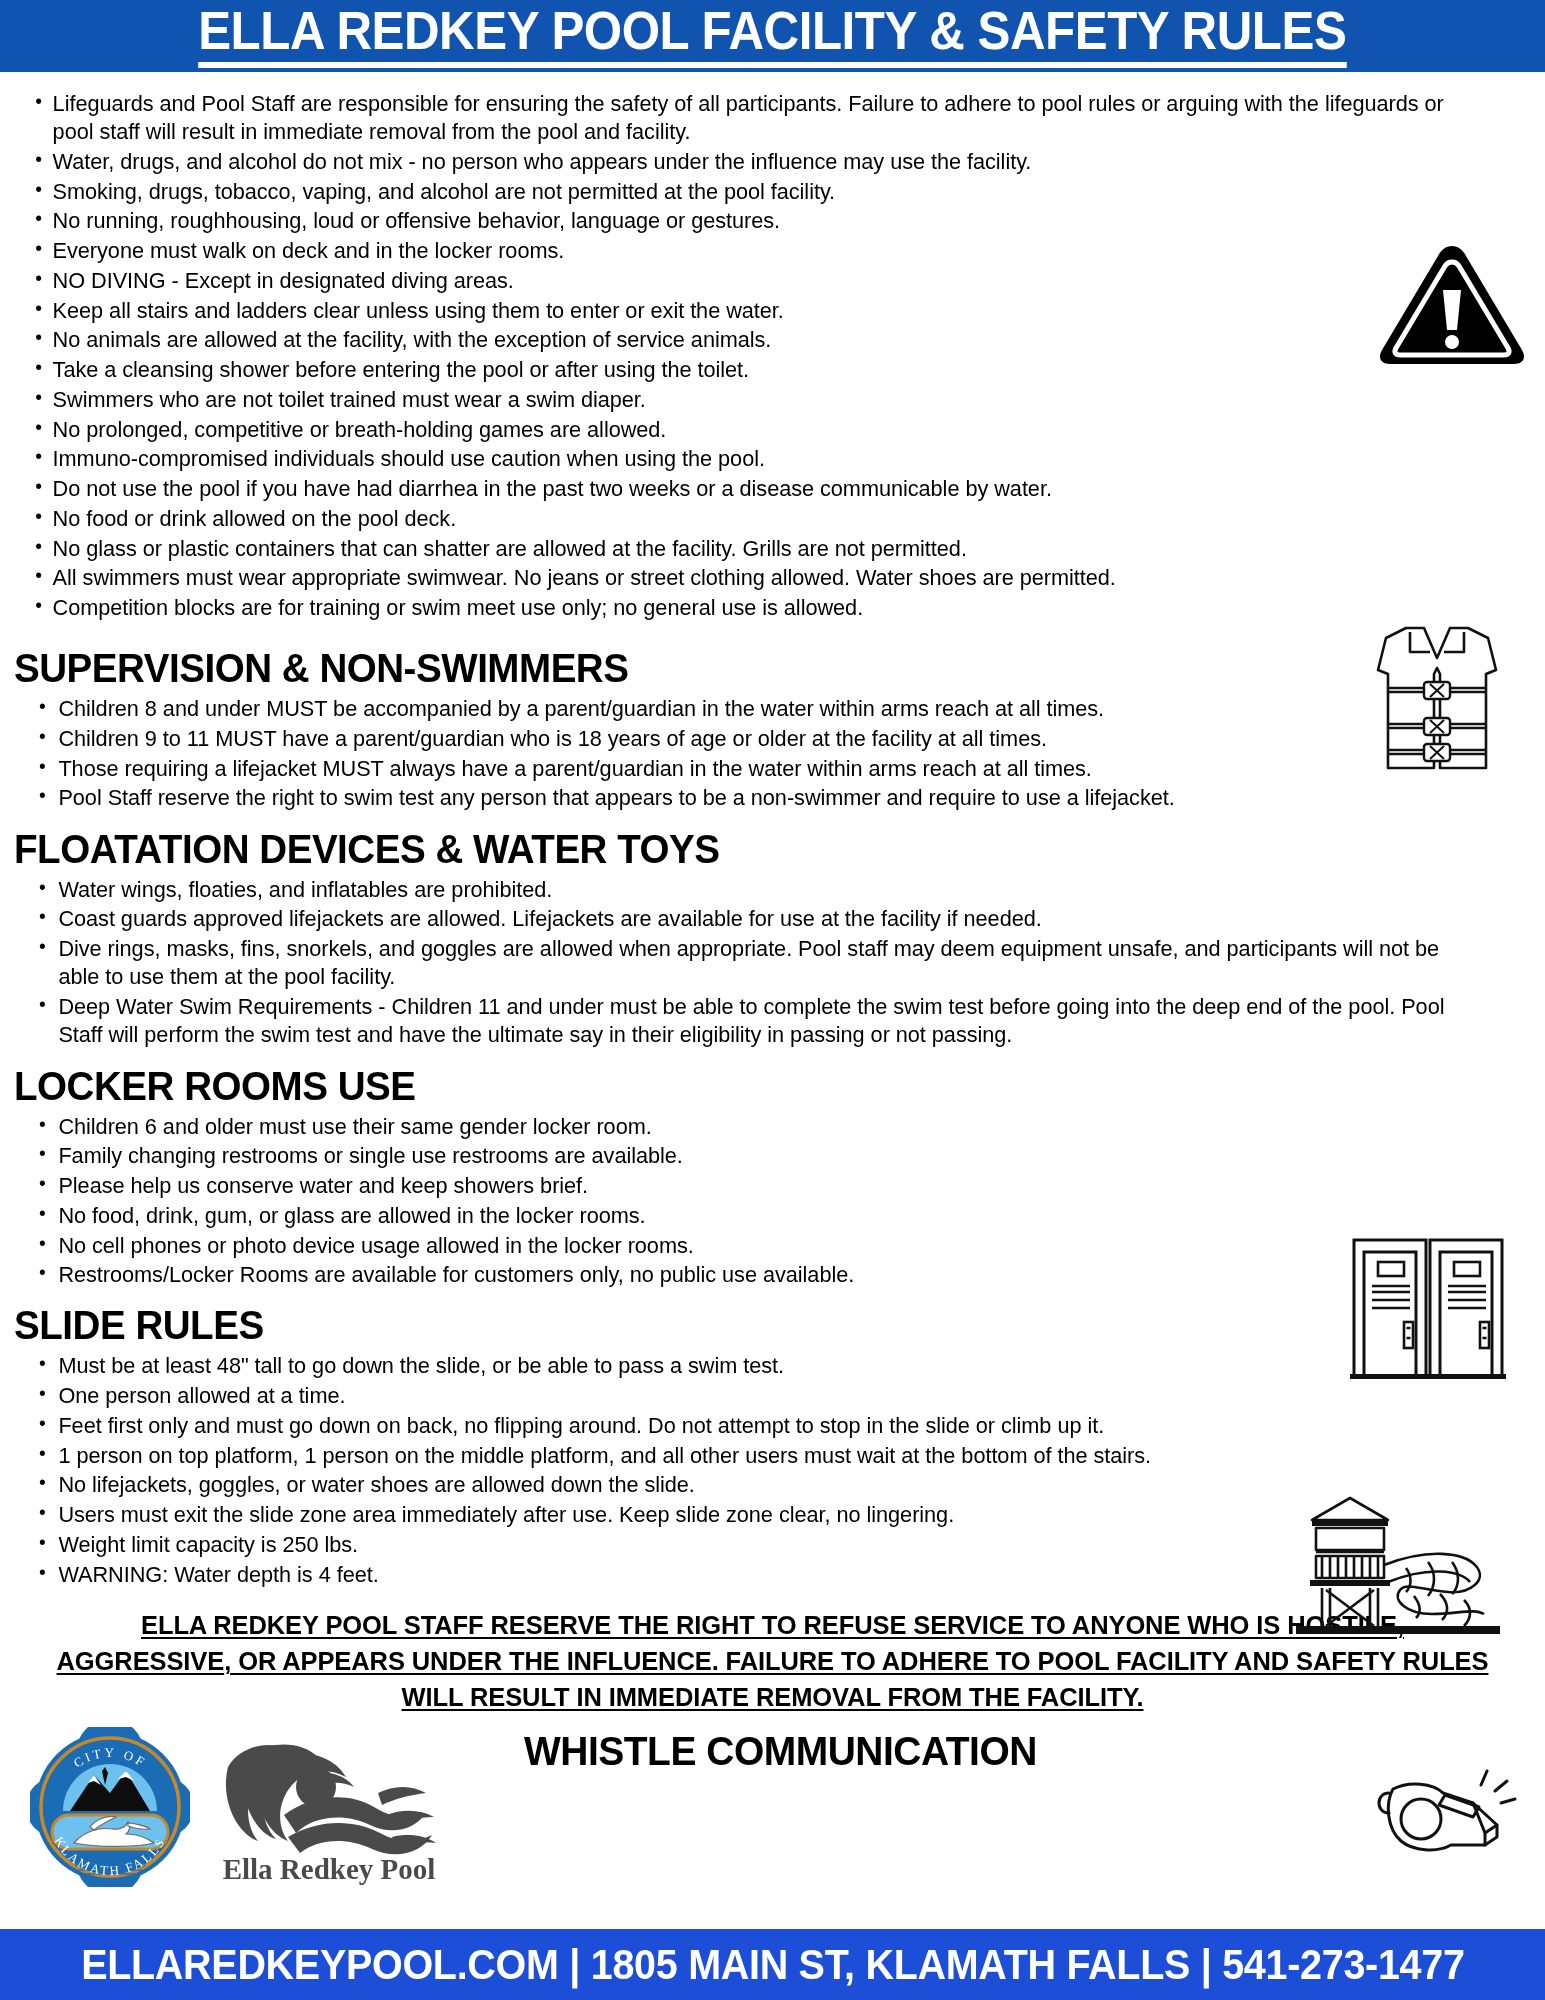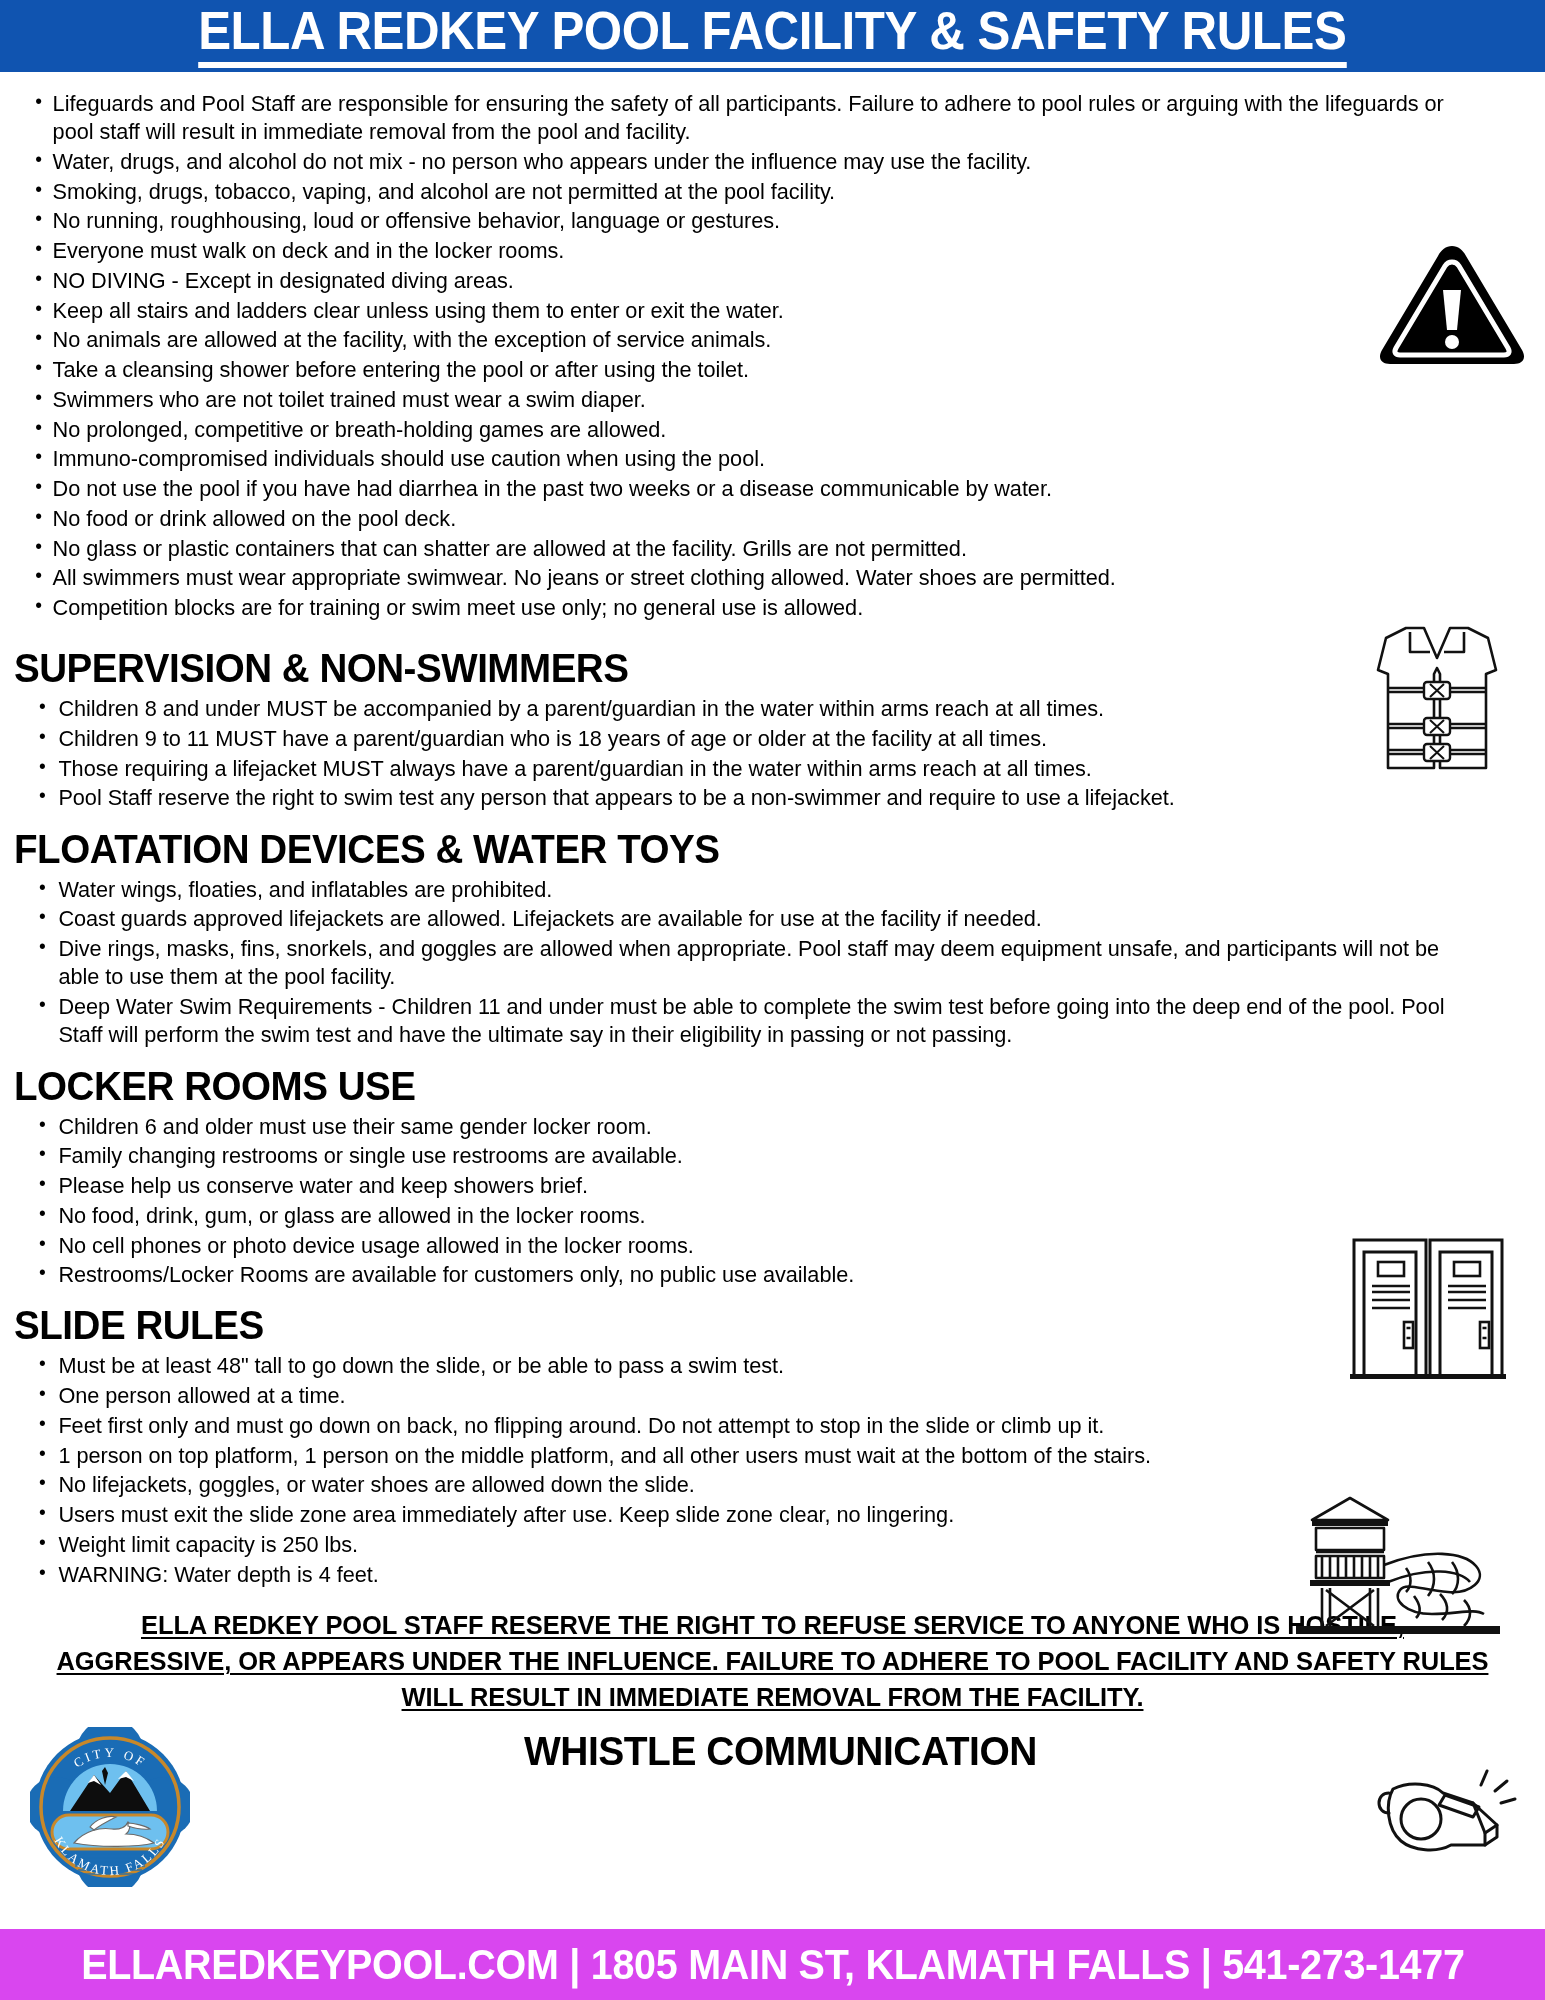--- a/index.html
+++ b/index.html
@@ -121,21 +121,21 @@
     transform-origin:left center;
   }
   .whistle-icon{ position:absolute; right:14px; top:42px; width:140px; height:90px; }
 
   
   .footer-bar{
     position:absolute;
     bottom:0; left:0;
     width:100%;
     height:71px;
-    background:#d946ef;
+    background:#1d4ed8;
     display:flex;
     align-items:center;
     justify-content:center;
   }
   .footer-text{
     color:#fff;
     font-family:"Liberation Sans Narrow","Liberation Sans",sans-serif;
     font-weight:bold;
     font-size:42px;
     line-height:1;
@@ -340,20 +340,37 @@
         </g>
         <text font-family="&quot;Liberation Serif&quot;, serif" font-size="13" fill="#ffffff" letter-spacing="3">
           <textPath href="#arcTop" startOffset="50%" text-anchor="middle">CITY OF</textPath>
         </text>
         <text font-family="&quot;Liberation Serif&quot;, serif" font-size="13" fill="#ffffff" letter-spacing="2.5">
           <textPath href="#arcBot" startOffset="50%" text-anchor="middle">KLAMATH FALLS</textPath>
         </text>
       </svg>
     </div>
 
+    <div class="logo-pool">
+      <svg viewBox="0 0 230 150" width="230" height="150" aria-hidden="true">
+        <g fill="#4a4a4a">
+          <path d="M14 30 C 28 6 62 2 82 16 C 60 18 42 32 36 56 C 32 74 34 92 44 104 C 22 96 6 62 14 30 Z"></path>
+          <path d="M34 22 C 52 2 88 4 104 20 C 80 18 60 30 52 52 C 46 70 50 90 62 102 C 38 96 20 50 34 22 Z"></path>
+          <path d="M58 24 C 84 8 120 18 132 40 C 114 30 92 32 78 48 C 64 64 62 88 74 104 C 44 92 34 44 58 24 Z"></path>
+          <circle cx="102" cy="50" r="20"></circle>
+          <path d="M84 46 C 100 30 128 34 140 50 C 122 42 106 46 98 58 Z"></path>
+          <path d="M70 78 C 96 58 134 54 160 70 C 180 82 196 84 212 76 C 200 94 176 98 156 88 C 132 76 100 78 82 96 Z"></path>
+          <path d="M74 100 C 104 82 140 82 166 96 C 184 106 202 106 218 98 C 206 118 180 122 158 112 C 132 100 104 102 86 116 Z"></path>
+          <path d="M164 56 C 180 48 198 48 212 56 C 196 58 180 62 168 68 Z"></path>
+          <path d="M172 78 C 188 72 206 72 220 80 C 204 80 188 84 176 90 Z"></path>
+          <path d="M178 100 C 194 96 210 98 222 106 C 206 104 192 106 182 112 Z"></path>
+        </g>
+        <text x="115" y="142" text-anchor="middle" font-family="&quot;Liberation Serif&quot;, serif" font-weight="bold" font-size="29" fill="#4a4a4a">Ella Redkey Pool</text>
+      </svg>
+    </div>
 
     <div class="whistle-block">
       <h2 class="whistle-title">WHISTLE COMMUNICATION</h2>
     </div>
 
     <div class="whistle-icon">
       <svg viewBox="0 0 140 90" width="140" height="90" aria-hidden="true">
         <g fill="none" stroke="#111" stroke-width="3" stroke-linejoin="round" stroke-linecap="round">
           <path d="M12 26 C 6 26 2 30 2 36 C 2 42 6 46 12 46"></path>
           <path d="M16 22 C 32 14 56 16 66 26 L 96 36 L 120 58 L 120 70 L 108 78 L 74 78 C 60 86 36 84 24 74 C 10 62 8 36 16 22 Z"></path>

